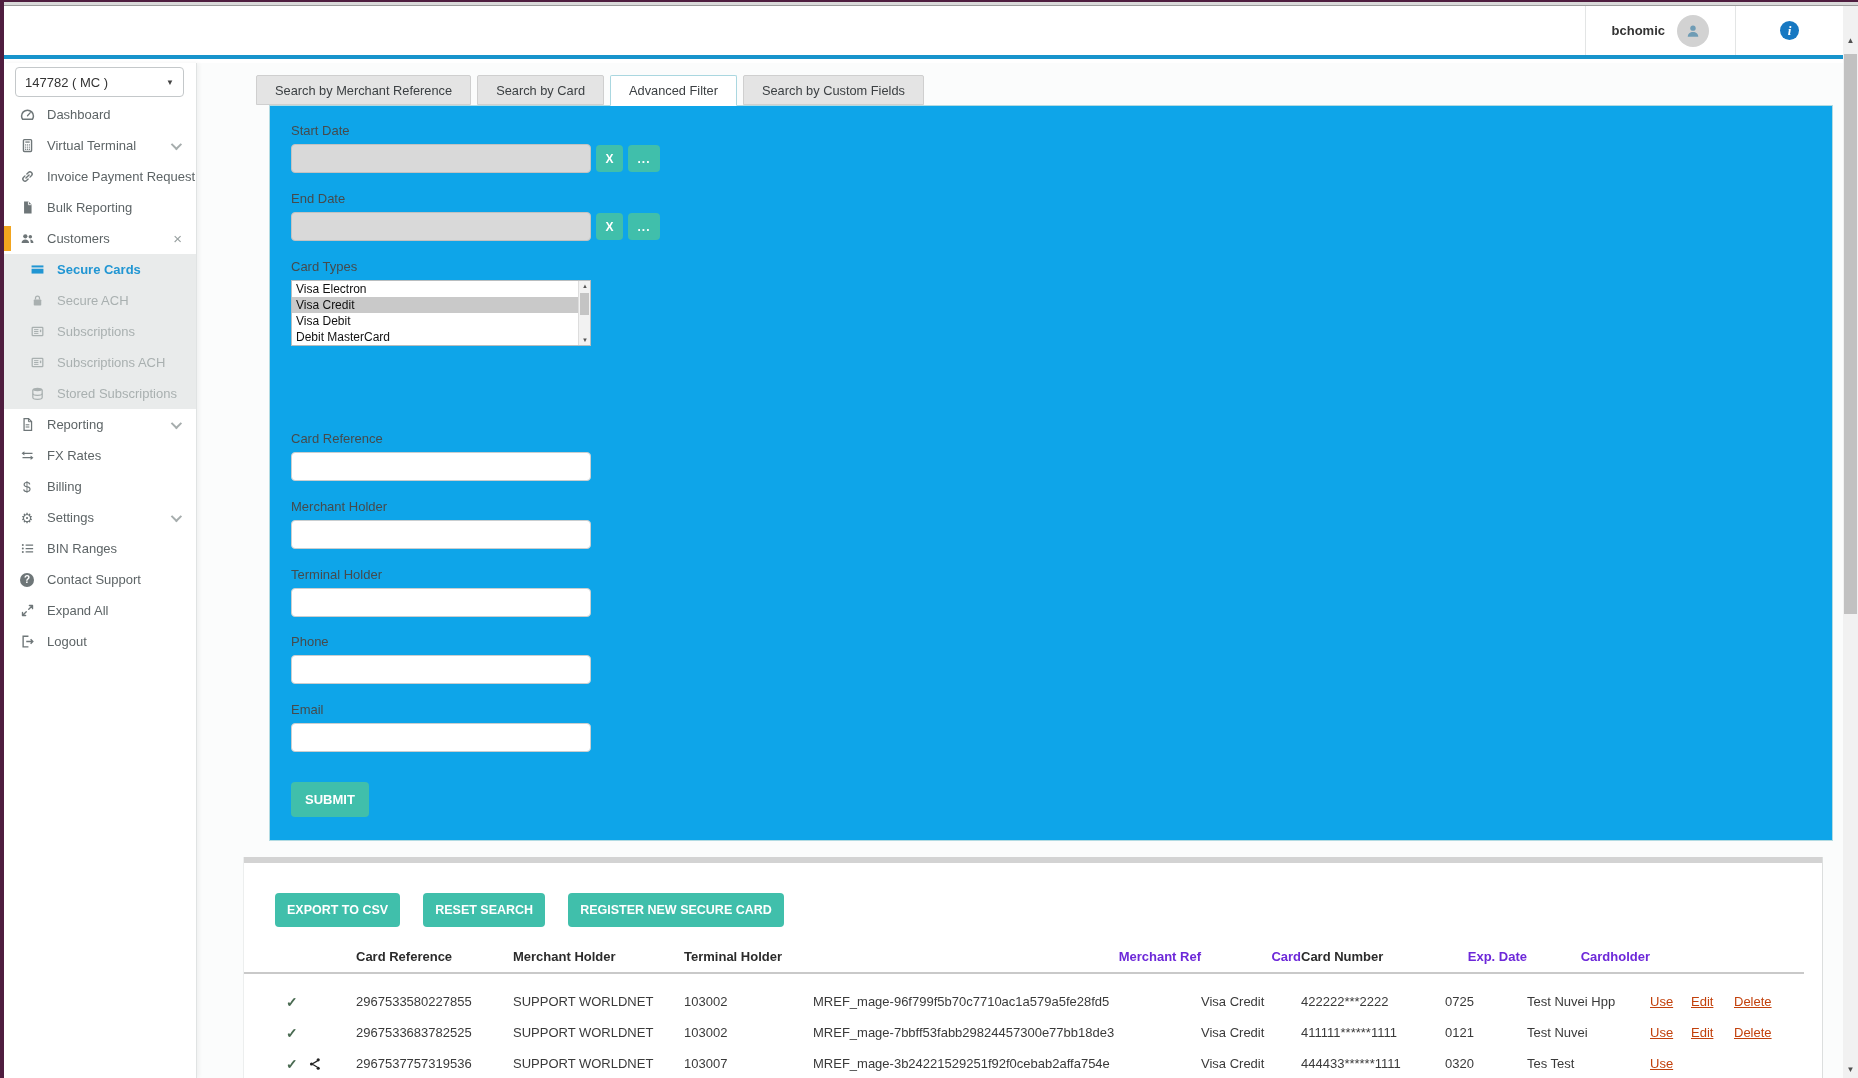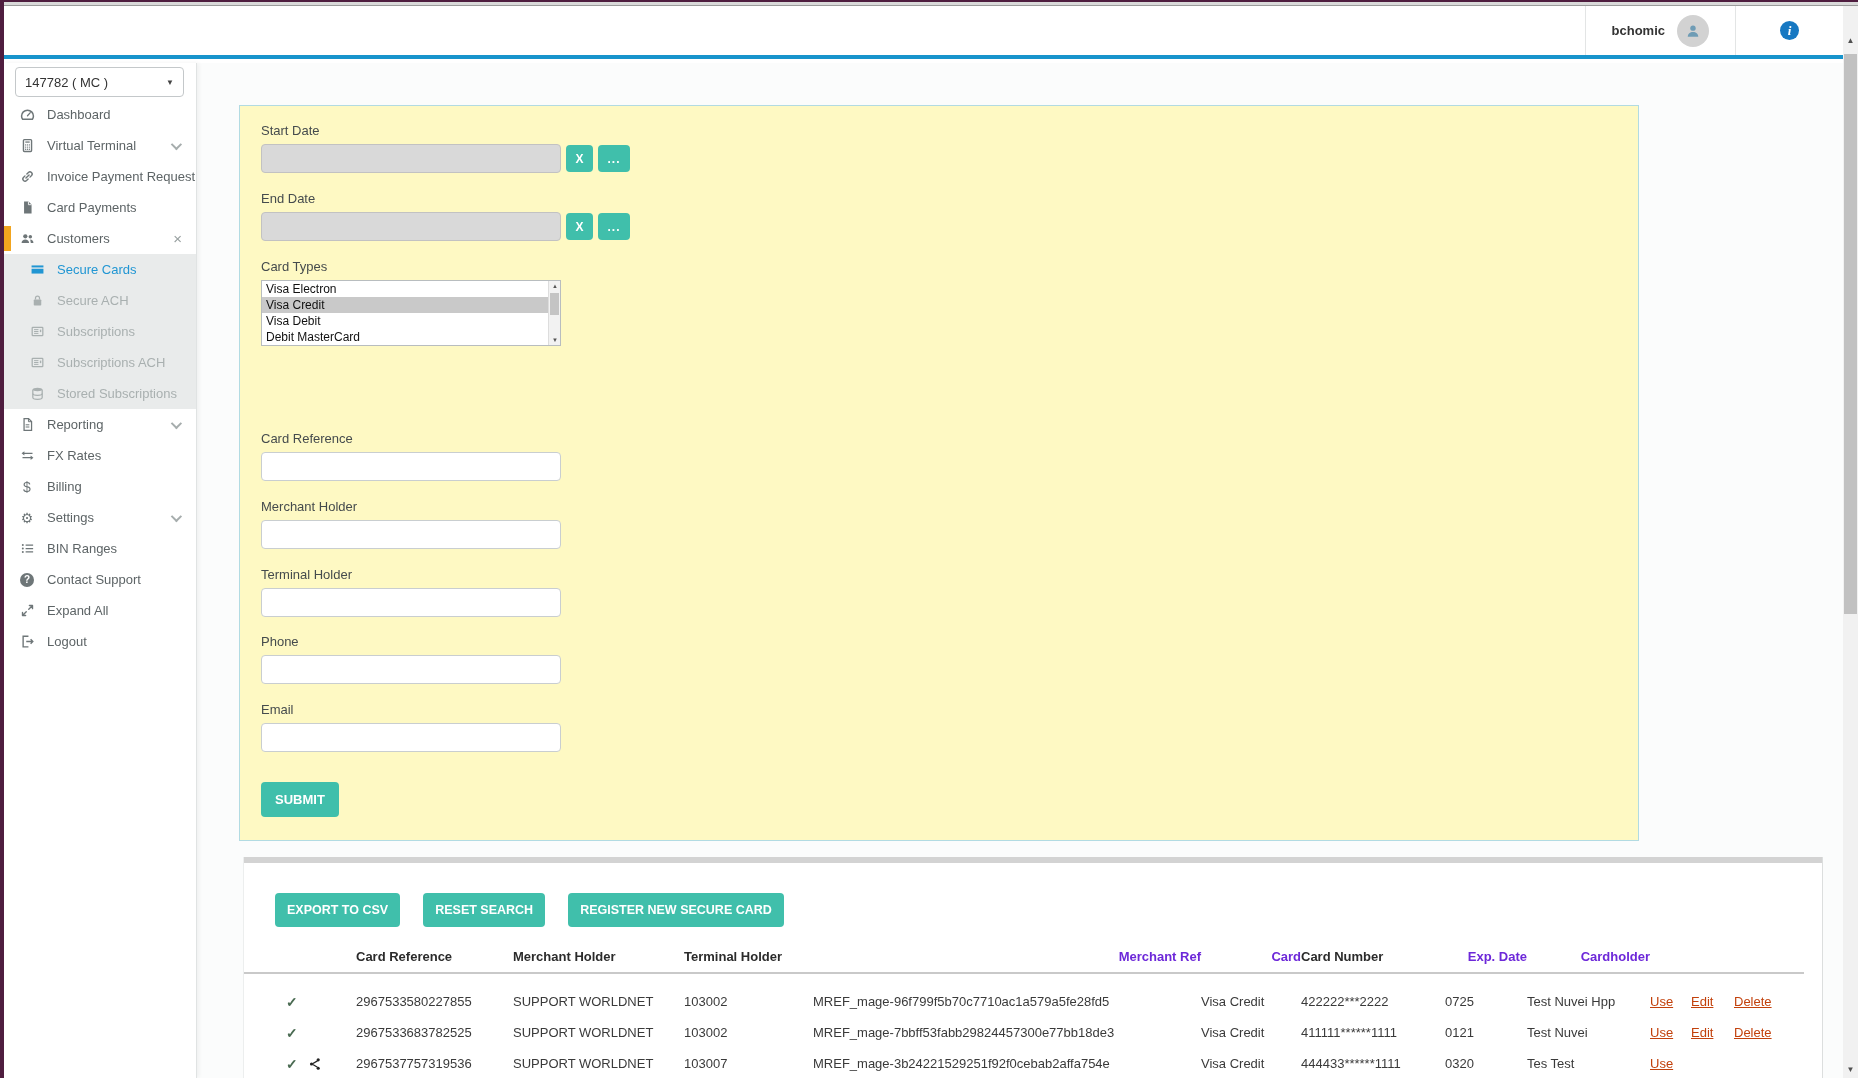--- a/index.html
+++ b/index.html
@@ -35,31 +35,31 @@
   .nav-item .nicon { width:18px; margin-right:11px; display:flex; align-items:center; justify-content:center; color:#6e7678; flex:0 0 18px; }
   .nav-item .nicon svg { width:15px; height:15px; }
   .nav-item .nicon .glyph { font-size:14px; line-height:1; }
   .nav-item.active-parent::before { content:""; position:absolute; left:0; top:3px; width:7px; height:25px; background:#f2a51f; }
   .nav-item .close-x { margin-left:auto; margin-right:14px; color:#98a0a0; font-size:15px; }
   .nav-item .chev { margin-left:auto; margin-right:17px; width:8px; height:8px; border-right:2px solid #a6adad; border-bottom:2px solid #a6adad; transform:rotate(45deg) translateY(-2px); }
   .subgroup { background:#e9ebeb; }
   .nav-item.sub { padding-left:24px; }
   .nav-item.sub .nicon { color:#a9b0b0; }
   .nav-item.sub { color:#a9b0b0; }
-  .nav-item.sub.selected { color:#2196d3; font-weight:normal; }
+  .nav-item.sub.selected { color:#2196d3; font-weight:bold; }
   .nav-item.sub.selected .nicon { color:#2196d3; }
   .glyph-circle { width:14px; height:14px; border-radius:50%; background:#6e7678; color:#fff; font-size:10px; font-weight:bold; display:flex; align-items:center; justify-content:center; }
 
   
   main { position:absolute; top:63px; left:197px; right:15px; bottom:0; background:#fbfcfc; }
   .tabs { position:absolute; top:12px; left:59px; display:flex; gap:6px; z-index:5; }
   .tab { height:30px; display:flex; align-items:center; padding:0 18px; font-size:12.8px; color:#3c4043; background:#e4e4e4; border:1px solid #cfcfcf; border-radius:2px 2px 0 0; cursor:pointer; white-space:nowrap; }
   .tab.active { background:#fff; border:1px solid #aad7e0; border-bottom:1px solid #fff; height:31px; margin-bottom:-1px; z-index:6; }
 
-  .filter-panel { position:absolute; top:42px; left:42px; width:1400px; height:736px; background:#fef9c3; border:1px solid #b2dbe2; }
+  .filter-panel { position:absolute; top:42px; left:72px; width:1564px; height:736px; background:#0ea5e9; border:1px solid #b2dbe2; }
   .f-group { position:absolute; left:21px; }
   .f-group label { display:block; font-size:13px; color:#454b4d; margin-bottom:6px; }
   .txt { width:300px; height:29px; border:1px solid #c9ced0; border-radius:4px; background:#fff; font-size:13px; color:#222; padding:0 8px; font-family:"Liberation Sans",sans-serif; display:block; }
   .date-row { display:flex; gap:5px; align-items:center; }
   .date-input { width:300px; height:29px; background:#d9d9d9; border:1px solid #c2c2c2; border-radius:4px; }
   .mini-btn { height:27px; background:#40bfab; color:#fff; border:none; border-radius:4px; font-size:12px; font-weight:bold; cursor:pointer; font-family:"Liberation Sans",sans-serif; }
   .mini-btn.xbtn { width:27px; }
   .mini-btn.dots { width:32px; letter-spacing:1px; }
   .listbox { width:300px; height:66px; border:1px solid #b8bdbf; background:#fff; position:relative; overflow:hidden; }
   .lb-opt { height:16px; font-size:12px; color:#111; padding-left:4px; line-height:16px; white-space:nowrap; cursor:pointer; }
@@ -162,21 +162,21 @@
           </span>
           <span>Invoice Payment Request</span>
         </div>
         <div class="nav-item">
           <span class="nicon">
             <svg viewBox="0 0 24 24">
               <path d="M6.5 2.5h7.2l4.8 4.8V21.5H6.5z" fill="currentColor"></path>
               <path d="M13.5 2.5v5h5" fill="none" stroke="#fff" stroke-width="1.4"></path>
             </svg>
           </span>
-          <span>Card Payments</span>
+          <span>Bulk Reporting</span>
         </div>
         <div class="nav-item active-parent">
           <span class="nicon">
             <svg viewBox="0 0 24 24" fill="currentColor">
               <circle cx="8.5" cy="8.5" r="3.4"></circle>
               <path d="M2.5 19c0-3.4 2.7-5.6 6-5.6s6 2.2 6 5.6z"></path>
               <circle cx="16.5" cy="9" r="2.8"></circle>
               <path d="M16.3 13.6c3 .1 5.2 2.1 5.2 5.4h-4.2z"></path>
             </svg>
           </span>
@@ -298,20 +298,26 @@
               <path d="M13.5 3.5H5v17h8.5"></path>
               <path d="M10 12h10.5M17 8.5l3.5 3.5L17 15.5"></path>
             </svg>
           </span>
           <span>Logout</span>
         </div>
       </nav>
   </aside>
 
   <main>
+    <div class="tabs" id="tabs">
+        <div class="tab">Search by Merchant Reference</div>
+        <div class="tab">Search by Card</div>
+        <div class="tab active">Advanced Filter</div>
+        <div class="tab">Search by Custom Fields</div>
+      </div>
 
     <section class="filter-panel">
 
       <div class="f-group" style="top:17px">
         <label>Start Date</label>
         <div class="date-row">
           <input class="date-input" readonly="" value="" style="">
           <button class="mini-btn xbtn">X</button>
           <button class="mini-btn dots">...</button>
         </div>

